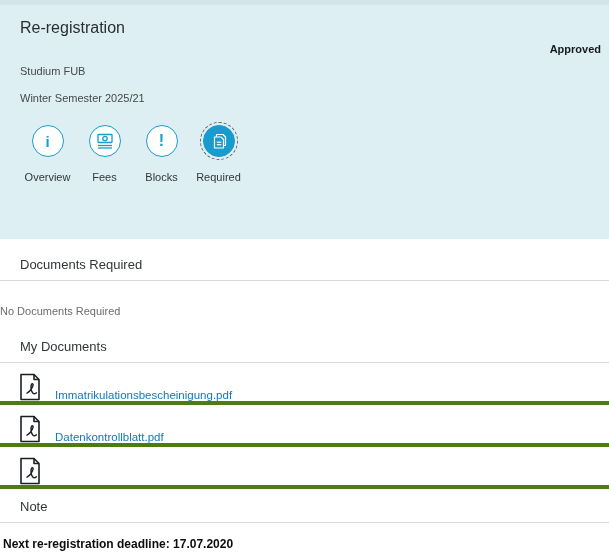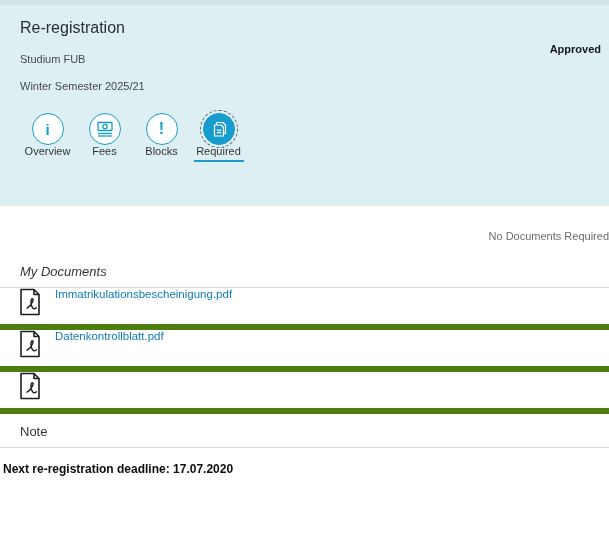--- a/index.html
+++ b/index.html
@@ -1,49 +1,49 @@
 <!DOCTYPE html>
 <html><head>
 <meta charset="utf-8">
 <style>
   * { margin:0; padding:0; box-sizing:border-box; }
   html,body { width:609px; height:554px; overflow:hidden; background:#ffffff;
               font-family:"Liberation Sans", sans-serif; }
   .page { width:609px; height:554px; position:relative; background:#fff; }
 
   
-  .hero { background:#ddeff3; height:206px; position:relative; border-top:5px solid #d3e4ea; }
+  .hero { background:#ddeff3; height:239px; position:relative; border-top:5px solid #d3e4ea; }
   .page-title { font-size:16px; font-weight:400; color:#2b2e31; padding:14px 0 0 20px; }
-  .hero-fields { padding-left:20px; margin-top:9px; }
+  .hero-fields { padding-left:20px; margin-top:21px; }
   .hero-field { font-size:11px; color:#45484c; line-height:27px; }
   .status-badge { position:absolute; top:38px; right:8px; font-size:11px; font-weight:700; color:#161a1e; }
 
   
   .tabstrip { display:flex; padding-left:19px; margin-top:13px; height:60px; }
   .tab { width:57px; display:flex; flex-direction:column; align-items:center; cursor:pointer; }
   .tab-circle { width:32px; height:32px; border:1px solid #1a9cc9; border-radius:50%;
                 background:#fdfefe; color:#1a9cc9; display:flex; align-items:center;
                 justify-content:center; flex:0 0 auto; }
   .tab.selected .tab-circle { background:#189ccd; border-color:#189ccd; color:#fff;
                 outline:1px dashed #5a6268; outline-offset:2px; }
   .glyph-i { font-size:15px; font-weight:700; font-style:normal; }
   .glyph-bang { font-size:16px; font-weight:700; }
-  .tab-label { font-size:11px; color:#32363a; margin-top:0; white-space:nowrap; }
+  .tab-label { font-size:11px; color:#32363a; margin-top:14px; white-space:nowrap; }
   .tab.selected::after { content:""; display:block; width:50px; height:2px;
                 background:#189ccd; margin-top:3px; }
 
   
   .section-header { font-size:13px; font-weight:400; color:#32363a;
                     padding:10px 0 8px 20px; border-bottom:1px solid #d9d9d9; }
   .first-header { margin-top:8px; }
-  .empty-message { text-align:right; font-size:11px; color:#6a6d70; padding-top:24px; }
-  .my-docs-header { margin-top:12px;font-style:italic; }
+  .empty-message { text-align:left; font-size:11px; color:#6a6d70; padding-top:24px; }
+  .my-docs-header { margin-top:12px; }
 
-  .doc-row { height:42px; display:flex; align-items:flex-start; padding-left:18px;
-             border-bottom:6px solid #4d7c0f; }
+  .doc-row { height:42px; display:flex; align-items:flex-end; padding-left:18px;
+             border-bottom:4px solid #4d7c0f; }
   .pdf-icon { width:24px; height:28px; margin-right:13px; flex:0 0 auto; }
   .doc-link { font-size:11.5px; color:#0f7ab8; text-decoration:none; cursor:pointer; }
 
   .note-header { }
   .deadline { padding:14px 0 0 3px; font-size:12px; font-weight:700; color:#0d0d0d; }
   .deadline span { font-weight:700; }
 </style>
 </head>
 <body>
 
@@ -95,20 +95,21 @@
           </svg>
         </div>
         <div class="tab-label">Required</div>
       </div>
 
     </div>
   </div>
 
   <div class="content">
 
+    <div class="section-header first-header">Documents Required</div>
 
     <div class="empty-message">No Documents Required</div>
 
     <div class="section-header my-docs-header">My Documents</div>
 
     <div class="doc-list">
 
       <div class="doc-row">
         <svg class="pdf-icon" viewBox="0 0 24 28" fill="none" stroke="#1b1f23" stroke-width="1.6" stroke-linejoin="round">
           <path d="M3 1.5 H16 L21 6.5 V26.5 H3 Z"></path>

